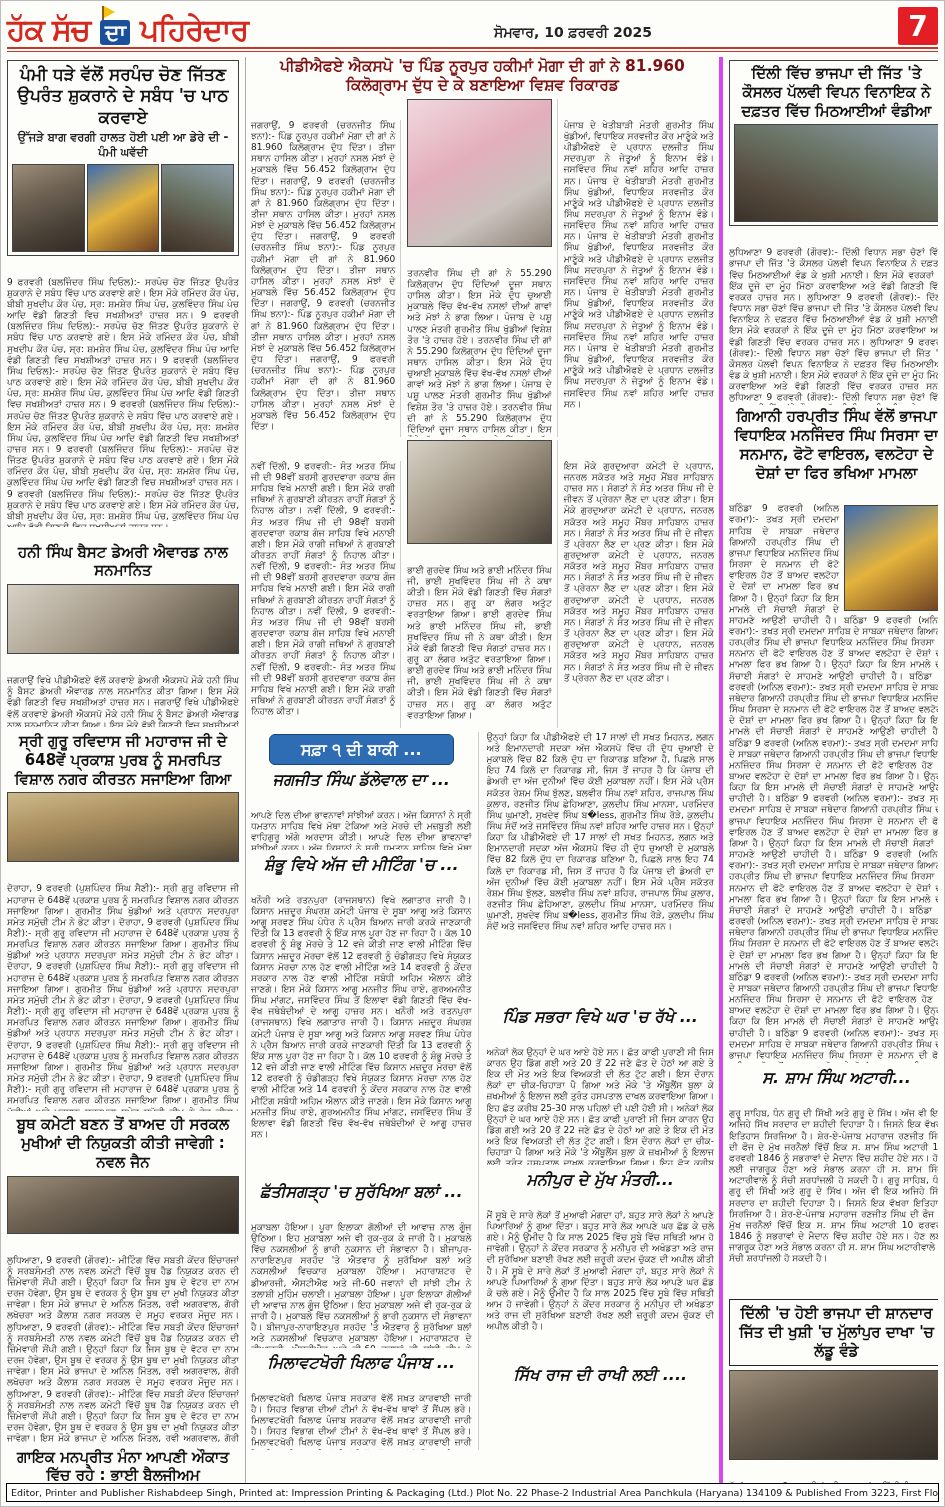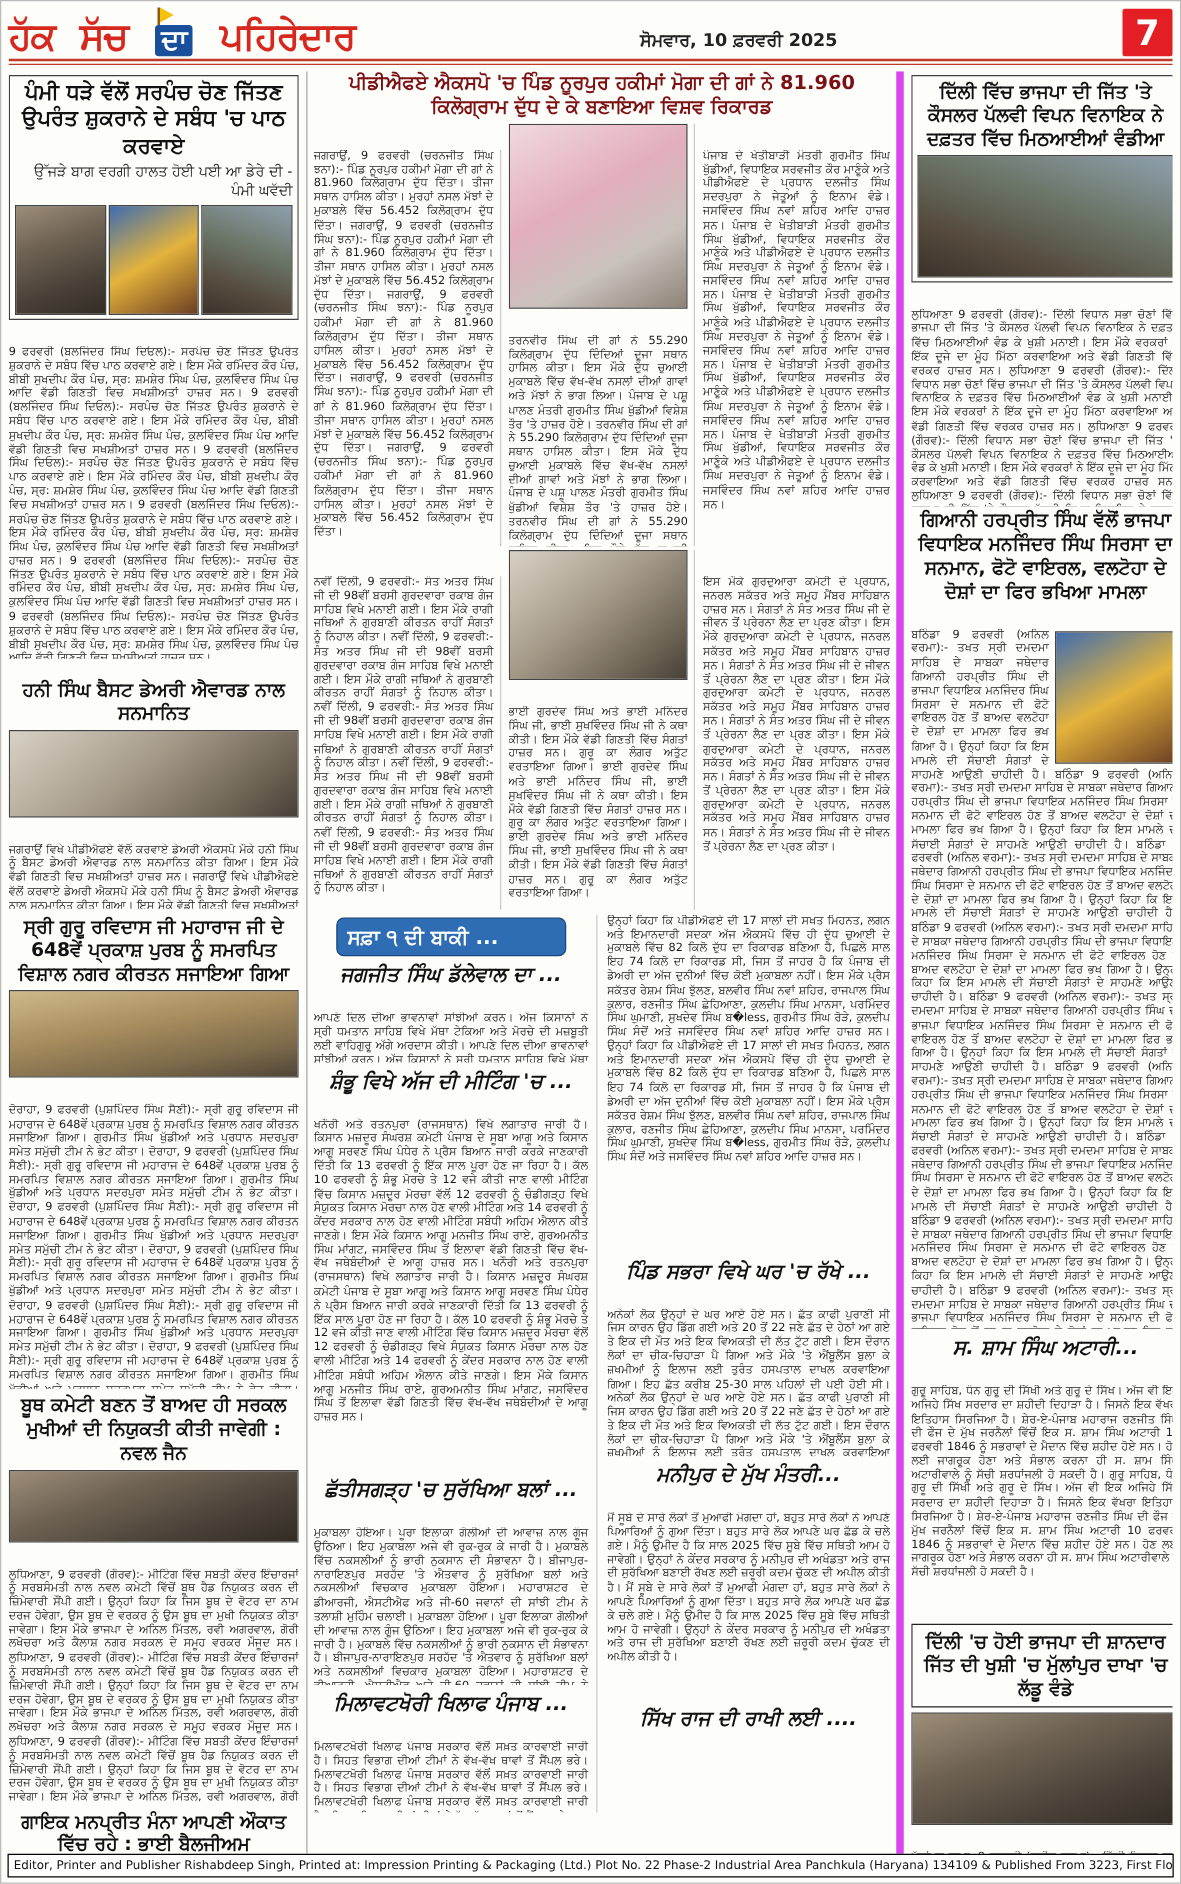--- a/index.html
+++ b/index.html
@@ -5,45 +5,45 @@
   :root{
     --masthead-red:#d6281e; --page-number-red:#e31e24; --headline-maroon:#7b1113;
     --continuation-blue:#2e6db4; --rule-red:#c0392b;
   }
   *{margin:0;padding:0;box-sizing:border-box;}
   body{background:#e9e7e2;font-family:"DejaVu Sans","Liberation Sans",sans-serif;}
   .page{position:relative;width:945px;height:1507px;margin:0 auto;background:#fdfdfa;overflow:hidden;
         border:1px solid #bbb;padding:4px 6px 0 6px;}
   
   .hdr{display:flex;align-items:flex-end;height:40px;position:relative;}
-  .masthead{display:flex;align-items:flex-end;gap:20px;font-weight:bold;font-size:30px;line-height:1;
+  .masthead{display:flex;align-items:flex-end;gap:8px;font-weight:bold;font-size:30px;line-height:1;
             color:var(--masthead-red);letter-spacing:-1px;white-space:nowrap;}
   .masthead .da{position:relative;display:inline-block;background:#1a4f9c;color:#fff;font-size:22px;
                 padding:2px 5px 1px 5px;border-radius:3px;margin:0 2px;}
   .flag{position:absolute;top:-14px;left:4px;width:0;height:0;border-left:11px solid #f4c20d;
         border-top:6px solid transparent;border-bottom:6px solid transparent;}
   .flagpole{position:absolute;top:-14px;left:2px;width:2px;height:14px;background:#8c5a12;}
   .hdr-date{flex:1;text-align:center;font-weight:bold;font-size:14px;color:#222;padding-bottom:4px;}
   .pagenum{width:40px;height:38px;background:var(--page-number-red);color:#fff;font-weight:bold;
            font-size:28px;display:flex;align-items:center;justify-content:center;border-radius:2px;}
   .redrule{height:2px;background:var(--rule-red);margin-top:2px;}
   .redrule.thin{height:1px;margin-top:2px;}
   
   .main{display:grid;grid-template-columns:232px 478px 215px;gap:6px;margin-top:5px;height:1428px;overflow:hidden;}
   .col{overflow:hidden;}
-  .col.mid{border-left:1px solid #aaa;border-right:6px solid #d946ef;padding:0 5px;}
+  .col.mid{border-left:1px solid #aaa;border-right:4px solid #d946ef;padding:0 5px;}
   
   .hl{font-weight:bold;color:#111;text-align:center;line-height:1.25;}
   .hl.size-l{font-size:17px;}
   .hl.size-m{font-size:15px;}
   .hl.maroon{color:var(--headline-maroon);font-size:15.5px;}
-  .subhead{font-weight:normal;font-size:11.5px;text-align:right;color:#222;line-height:1.3;margin-top:2px;}
+  .subhead{font-weight:bold;font-size:11.5px;text-align:center;color:#222;line-height:1.3;margin-top:2px;}
   .body{font-size:9px;line-height:1.24;text-align:justify;color:#191919;overflow:hidden;margin-top:21px;}
   .cont-hl{font-weight:bold;font-style:italic;font-size:16px;text-align:center;color:#111;margin-top:5px;}
-  .bluebox{background:var(--continuation-blue);color:#fff;font-weight:bold;font-size:16px;
+  .bluebox{background:var(--continuation-blue);color:#fff;font-weight:bold;font-size:16px;text-align:center;
            border-radius:6px;padding:5px 8px;margin:2px 18px 2px 18px;border:1px solid #17457c;}
   .boxed-hl{border:1.5px solid #222;padding:4px 3px;margin-top:5px;}
   
   .photo{border:1px solid #444;overflow:hidden;margin-top:4px;}
   .ph-crowd{background:linear-gradient(160deg,#9d8e79 0%,#6e6253 35%,#4a4238 70%,#322c25 100%);}
   .ph-crowd2{background:linear-gradient(200deg,#8fa0ae 0%,#6b7668 40%,#54493c 75%,#3a332b 100%);}
   .ph-cow{background:linear-gradient(150deg,#f0d9de 0%,#e3aebc 40%,#c9c2bd 70%,#8e8377 100%);}
   .ph-stage{background:linear-gradient(140deg,#d7d2c6 0%,#a59a88 45%,#6d6354 80%,#474038 100%);}
   .ph-nagar{background:linear-gradient(170deg,#cdb98a 0%,#a98e5f 40%,#7c6a4a 75%,#514636 100%);}
   .ph-portrait{background:linear-gradient(160deg,#c4b6a2 0%,#8a7a62 55%,#55483a 100%);}

